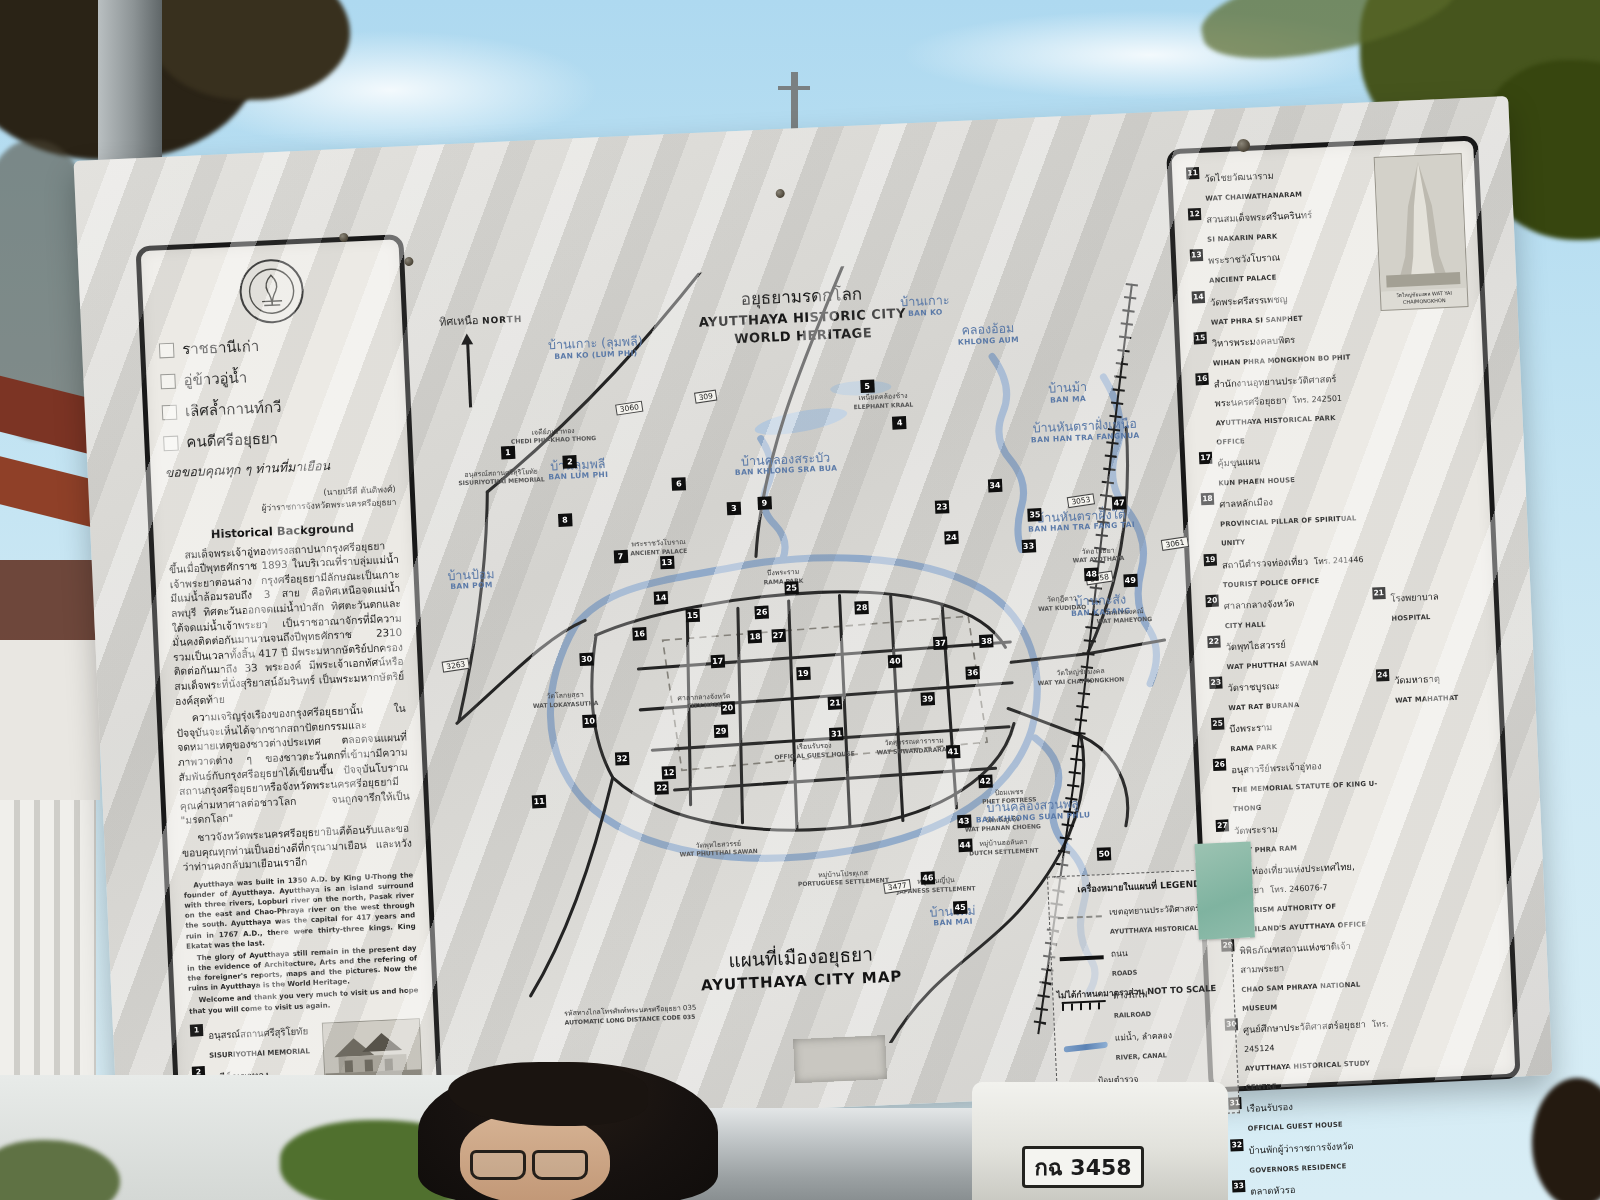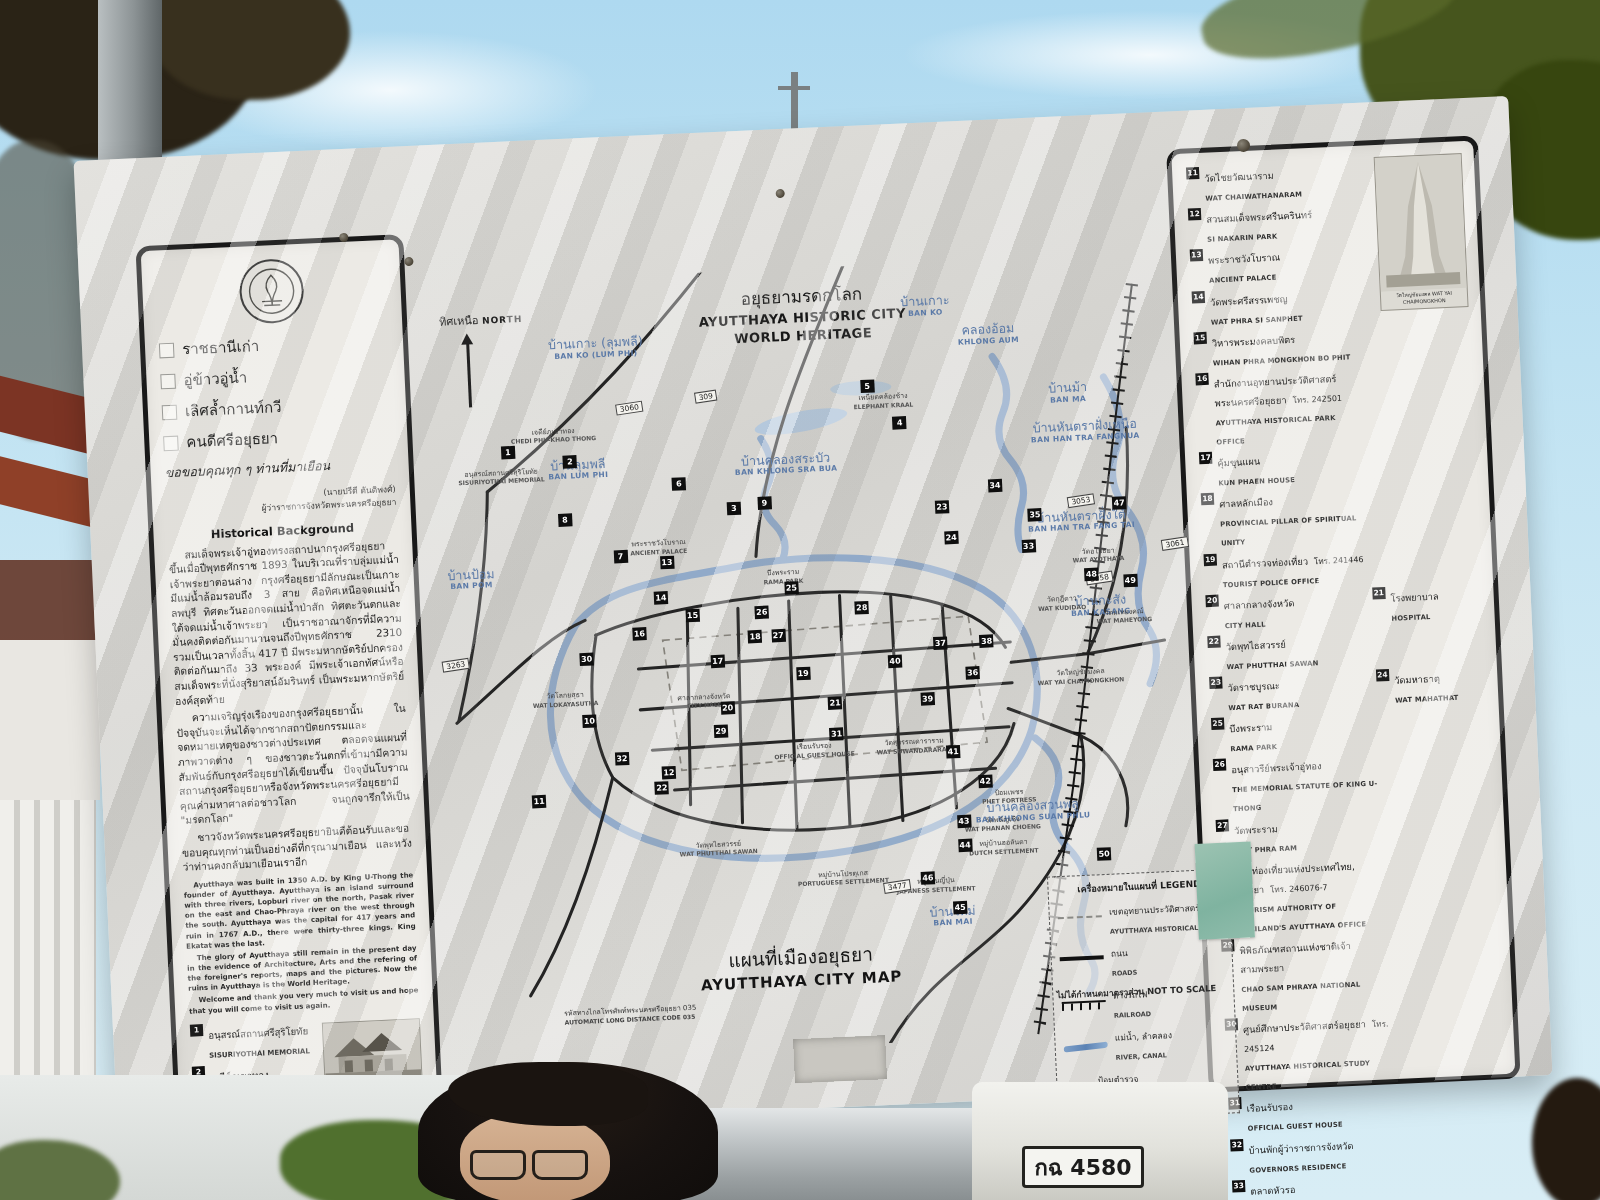--- a/index.html
+++ b/index.html
@@ -941,21 +941,21 @@
   <div class="screw" style="left:700px;top:60px;"></div>
 </div>
 
 <div class="wallB fg"></div>
 <div class="shrub" style="left:280px;top:1120px;width:210px;height:90px;background:#50702e;"></div>
 <div class="shrub" style="left:640px;top:1140px;width:160px;height:70px;background:#3c5a22;"></div>
 <div class="shrub" style="left:-20px;top:1140px;width:140px;height:80px;background:#5f7244;"></div>
 <div class="car-silver"></div>
 <div class="car-white"></div>
 <div class="plate">
-    <span>กฉ 4580</span>
+    <span>กฉ 3458</span>
   </div>
 <div class="hair1"></div>
 <div class="face1"></div>
 <div class="bang1"></div>
 <div class="glasses">
   <span class="lens" style="left:0;"></span>
     <span class="lens" style="left:62px;"></span>
 </div>
 <div class="hair2"></div>
 <div class="hair3"></div>

